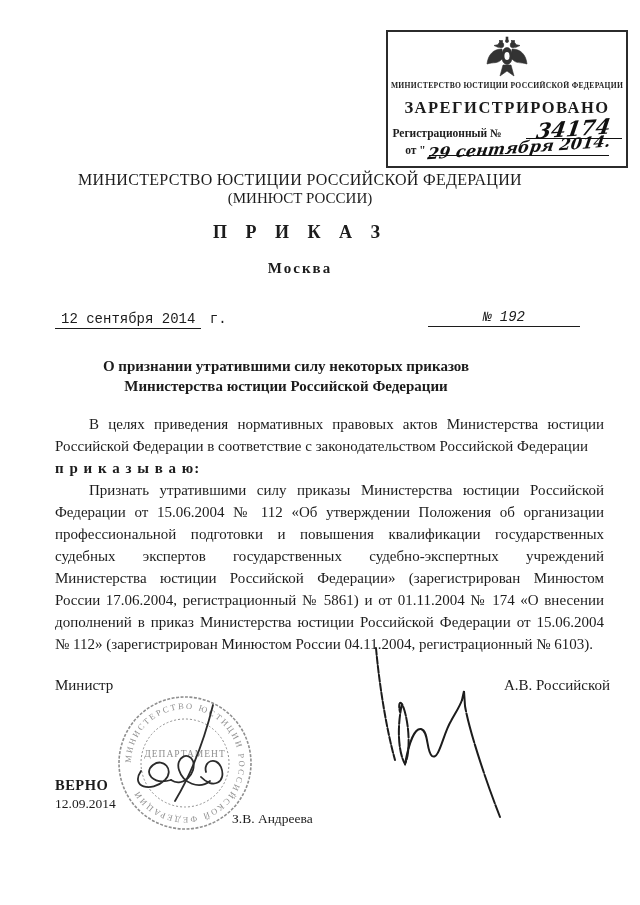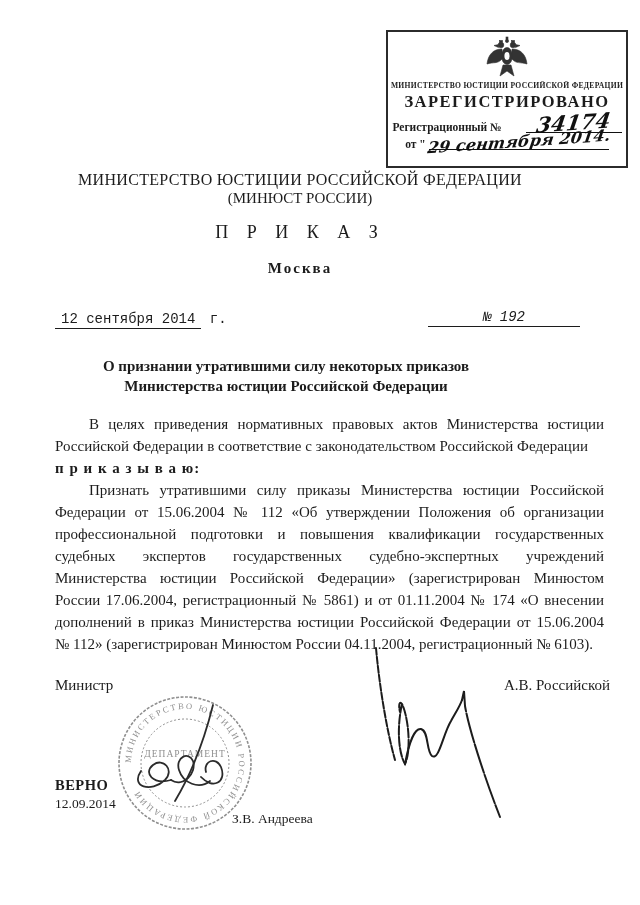--- a/index.html
+++ b/index.html
@@ -15,21 +15,21 @@
     position:absolute; left:386px; top:30px; width:238px; height:134px;
     border:2px solid #2b2b2b; text-align:center; background:#fff;
   }
   .stamp-eagle { margin:4px auto 0; display:block; }
   .stamp-ministry {
     font-size:7.6px; font-weight:bold; letter-spacing:0.3px;
     margin-top:1px; white-space:nowrap; color:#222;
     font-family:"Liberation Serif", serif;
   }
   .stamp-registered {
-    font-size:16.5px; font-weight:bold; letter-spacing:1.5px; margin-top:2px;
+    font-size:16.5px; font-weight:bold; letter-spacing:1.5px; margin-top:8px;
   }
   .stamp-regline {
     display:flex; justify-content:center; align-items:flex-end;
     margin-top:2px; font-size:11.5px; font-weight:bold;gap:20px;
   }
   .stamp-dateline {
     display:flex; justify-content:center; align-items:flex-end;
     margin-top:1px; font-size:11.5px; font-weight:bold;
   }
   .handwrite {
@@ -45,21 +45,21 @@
   .head-name {
     position:absolute; top:170px; left:0; width:600px; text-align:center;
     font-size:16px; line-height:19px; letter-spacing:0.3px;
   }
   .head-short {
     position:absolute; top:190px; left:0; width:600px; text-align:center;
     font-size:15px;
   }
   .doc-type {
     position:absolute; top:222px; left:0; width:600px; text-align:center;
-    font-size:18px; font-weight:normal; letter-spacing:7px;
+    font-size:18px; font-weight:bold; letter-spacing:7px;
   }
   .city {
     position:absolute; top:260px; left:0; width:600px; text-align:center;
     font-size:15px; letter-spacing:2px;font-weight:bold;
   }
 
   
   .date-row {
     position:absolute; top:309px; left:55px; width:525px;
     display:flex; justify-content:space-between; align-items:flex-end;

